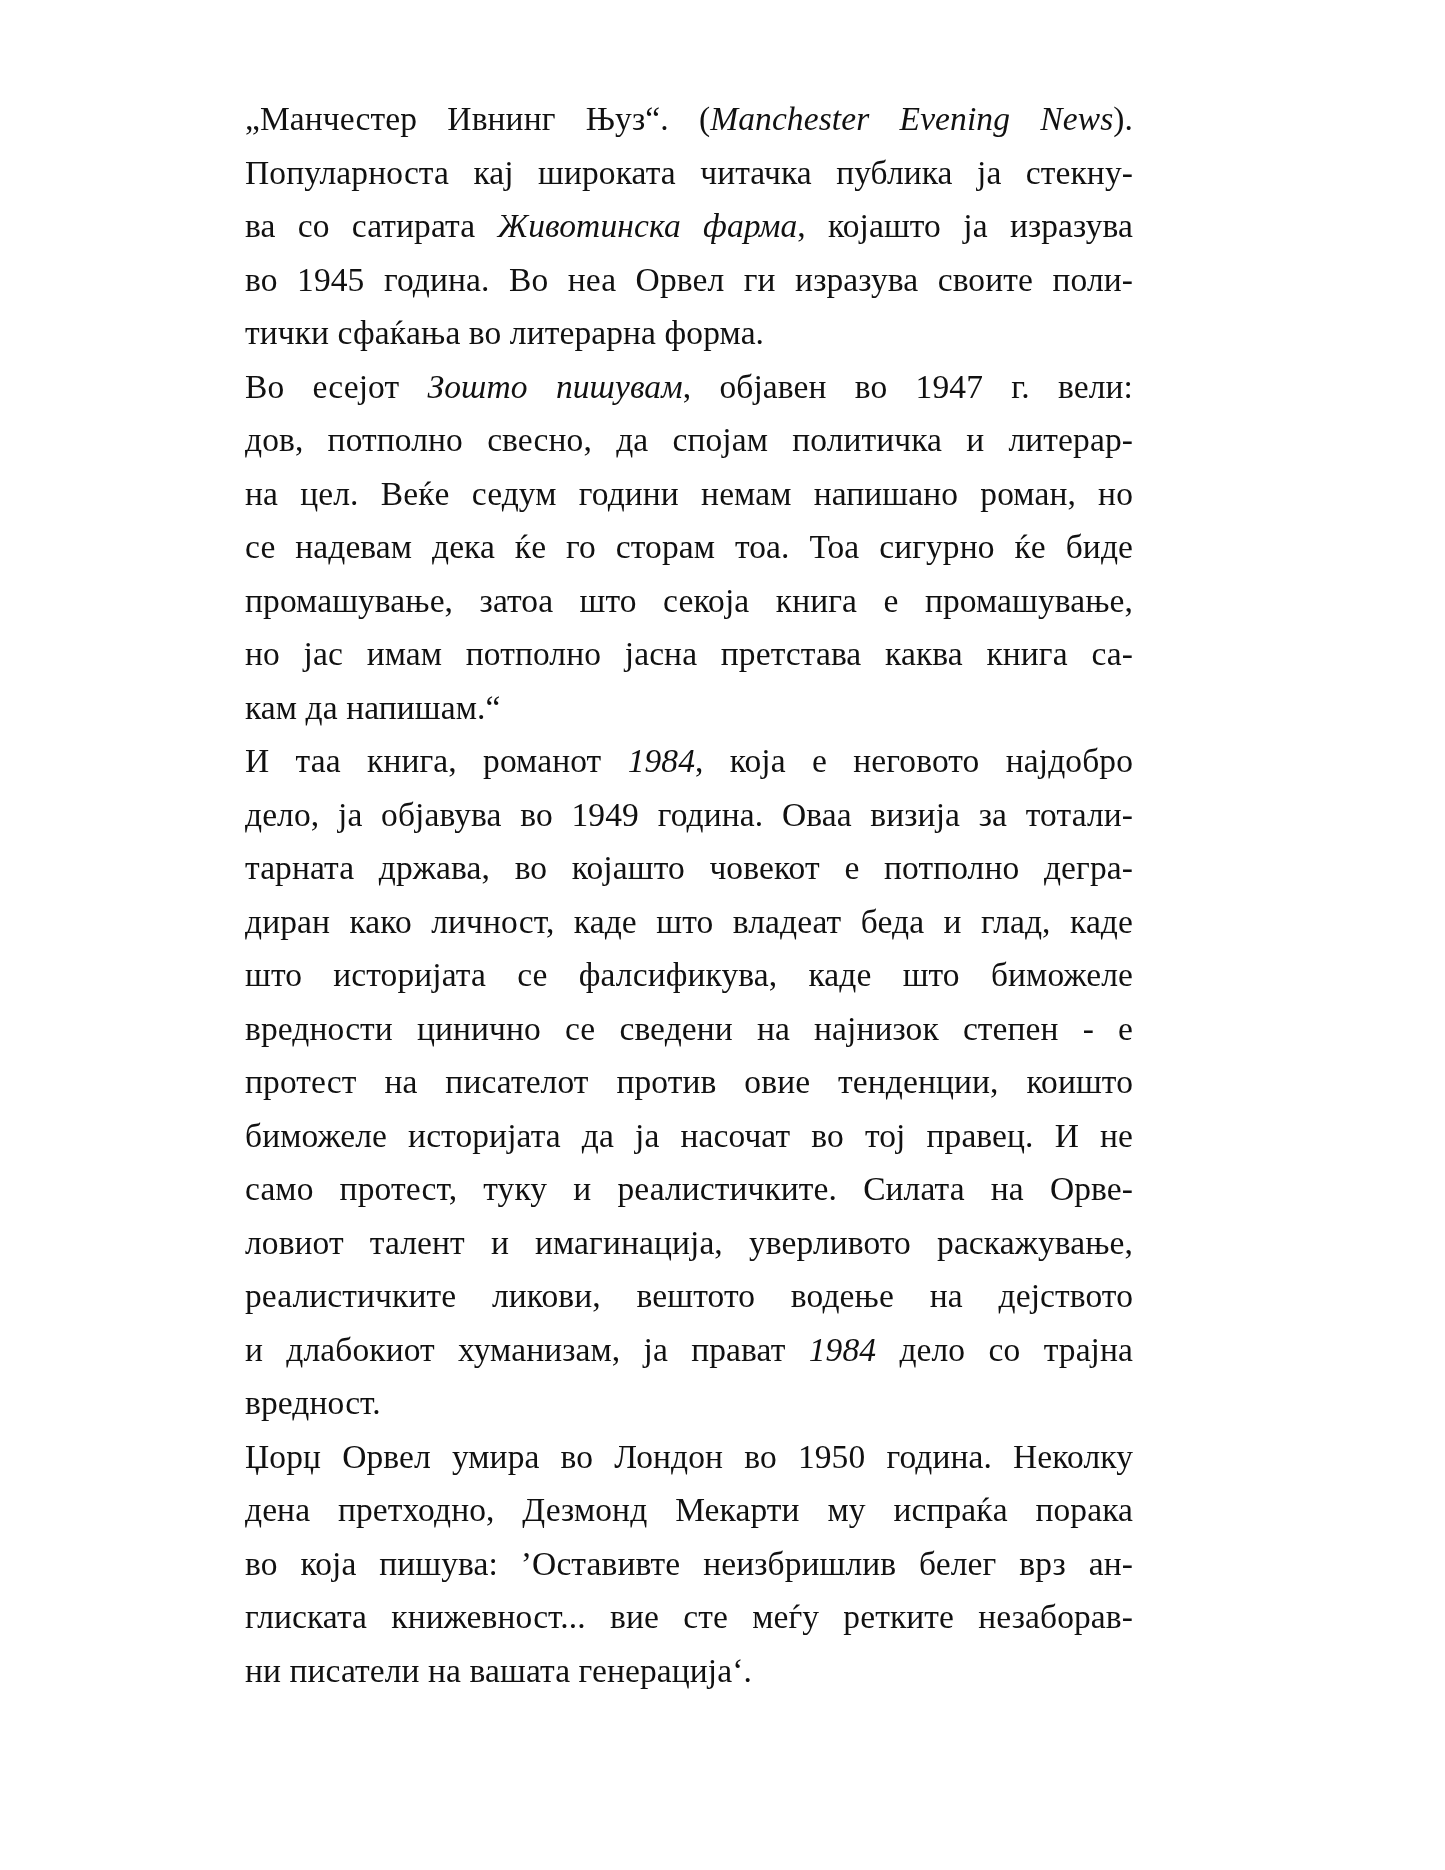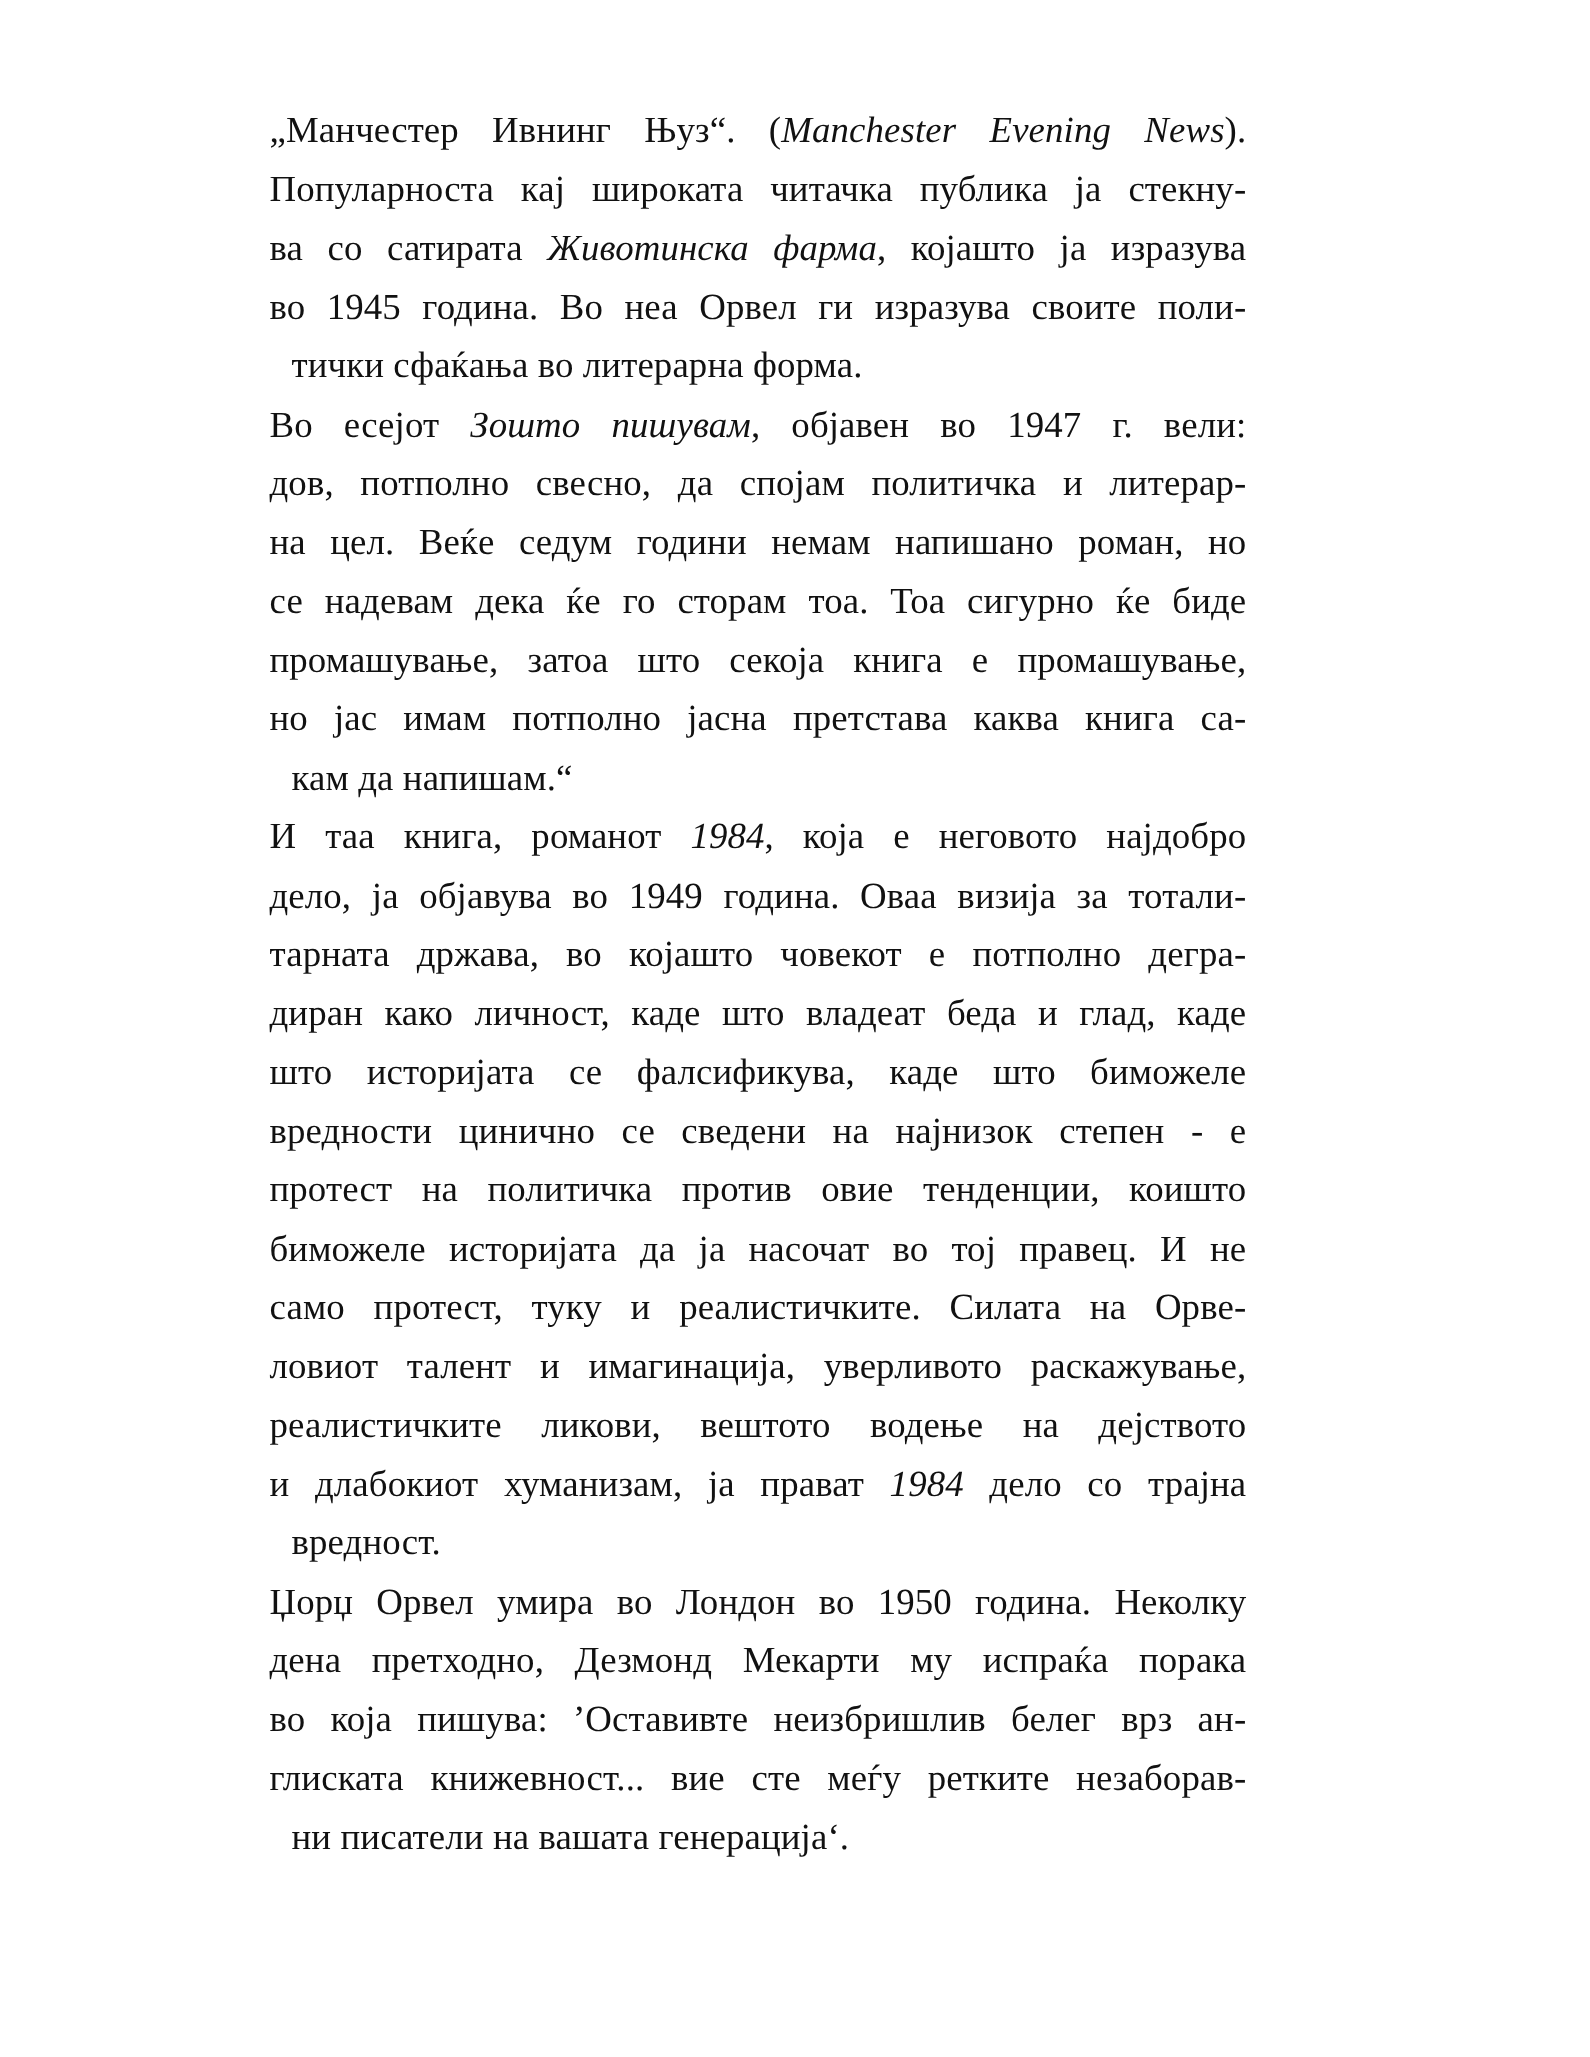--- a/index.html
+++ b/index.html
@@ -46,21 +46,20 @@
   }
   
   .para .ln {
     display: block;
     text-align: justify;
     text-align-last: justify;
     white-space: nowrap;
   }
   .para .ln.end {
     text-align-last: left;
-    margin-left: 20px;
   }
 </style>
 </head>
 <body>
 
 <div class="page">
   <div class="textblock" id="textblock">
       <p class="para noindent" id="p-manchester">
         <span class="ln"><span>„Манчестер Ивнинг Њуз“. (</span><span class="it">Manchester Evening News</span><span>).</span></span>
         <span class="ln"><span>Популарноста кај широката читачка публика ја стекну-</span></span>
@@ -77,21 +76,21 @@
         <span class="ln"><span>но јас имам потполно јасна претстава каква книга са-</span></span>
         <span class="ln end"><span>кам да напишам.“</span></span>
       </p>
       <p class="para noindent" id="p-1984">
         <span class="ln"><span>И таа книга, романот </span><span class="it">1984</span><span>, која е неговото најдобро</span></span>
         <span class="ln"><span>дело, ја објавува во 1949 година. Оваа визија за тотали-</span></span>
         <span class="ln"><span>тарната држава, во којашто човекот е потполно дегра-</span></span>
         <span class="ln"><span>диран како личност, каде што владеат беда и глад, каде</span></span>
         <span class="ln"><span>што историјата се фалсификува, каде што биможеле</span></span>
         <span class="ln"><span>вредности цинично се сведени на најнизок степен - е</span></span>
-        <span class="ln"><span>протест на политичка против овие тенденции, коишто</span></span>
+        <span class="ln"><span>протест на писателот против овие тенденции, коишто</span></span>
         <span class="ln"><span>биможеле историјата да ја насочат во тој правец. И не</span></span>
         <span class="ln"><span>само протест, туку и реалистичките. Силата на Орве-</span></span>
         <span class="ln"><span>ловиот талент и имагинација, уверливото раскажување,</span></span>
         <span class="ln"><span>реалистичките ликови, вештото водење на дејството</span></span>
         <span class="ln"><span>и длабокиот хуманизам, ја прават </span><span class="it">1984</span><span> дело со трајна</span></span>
         <span class="ln end"><span>вредност.</span></span>
       </p>
       <p class="para noindent" id="p-death">
         <span class="ln"><span>Џорџ Орвел умира во Лондон во 1950 година. Неколку</span></span>
         <span class="ln"><span>дена претходно, Дезмонд Мекарти му испраќа порака</span></span>

